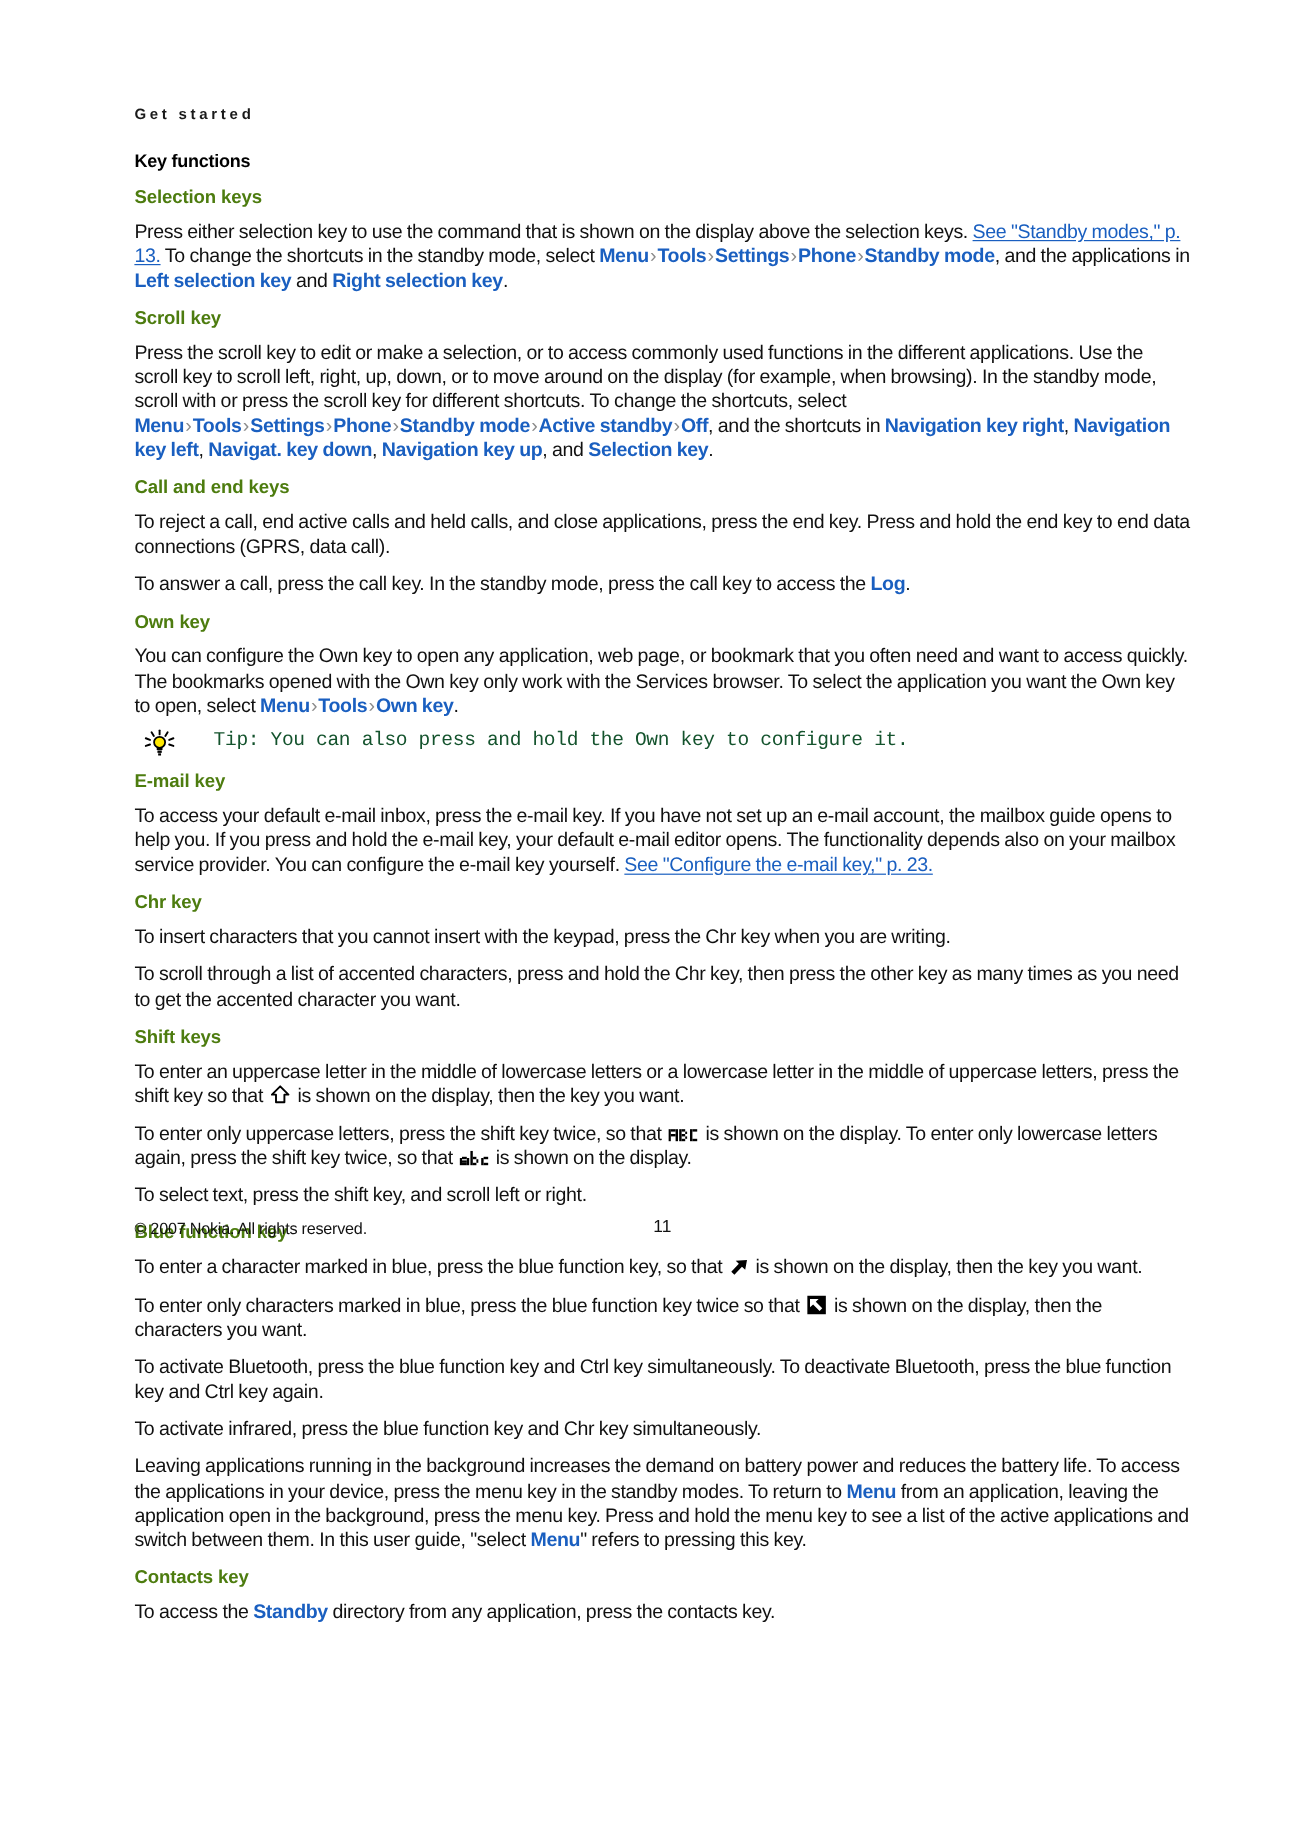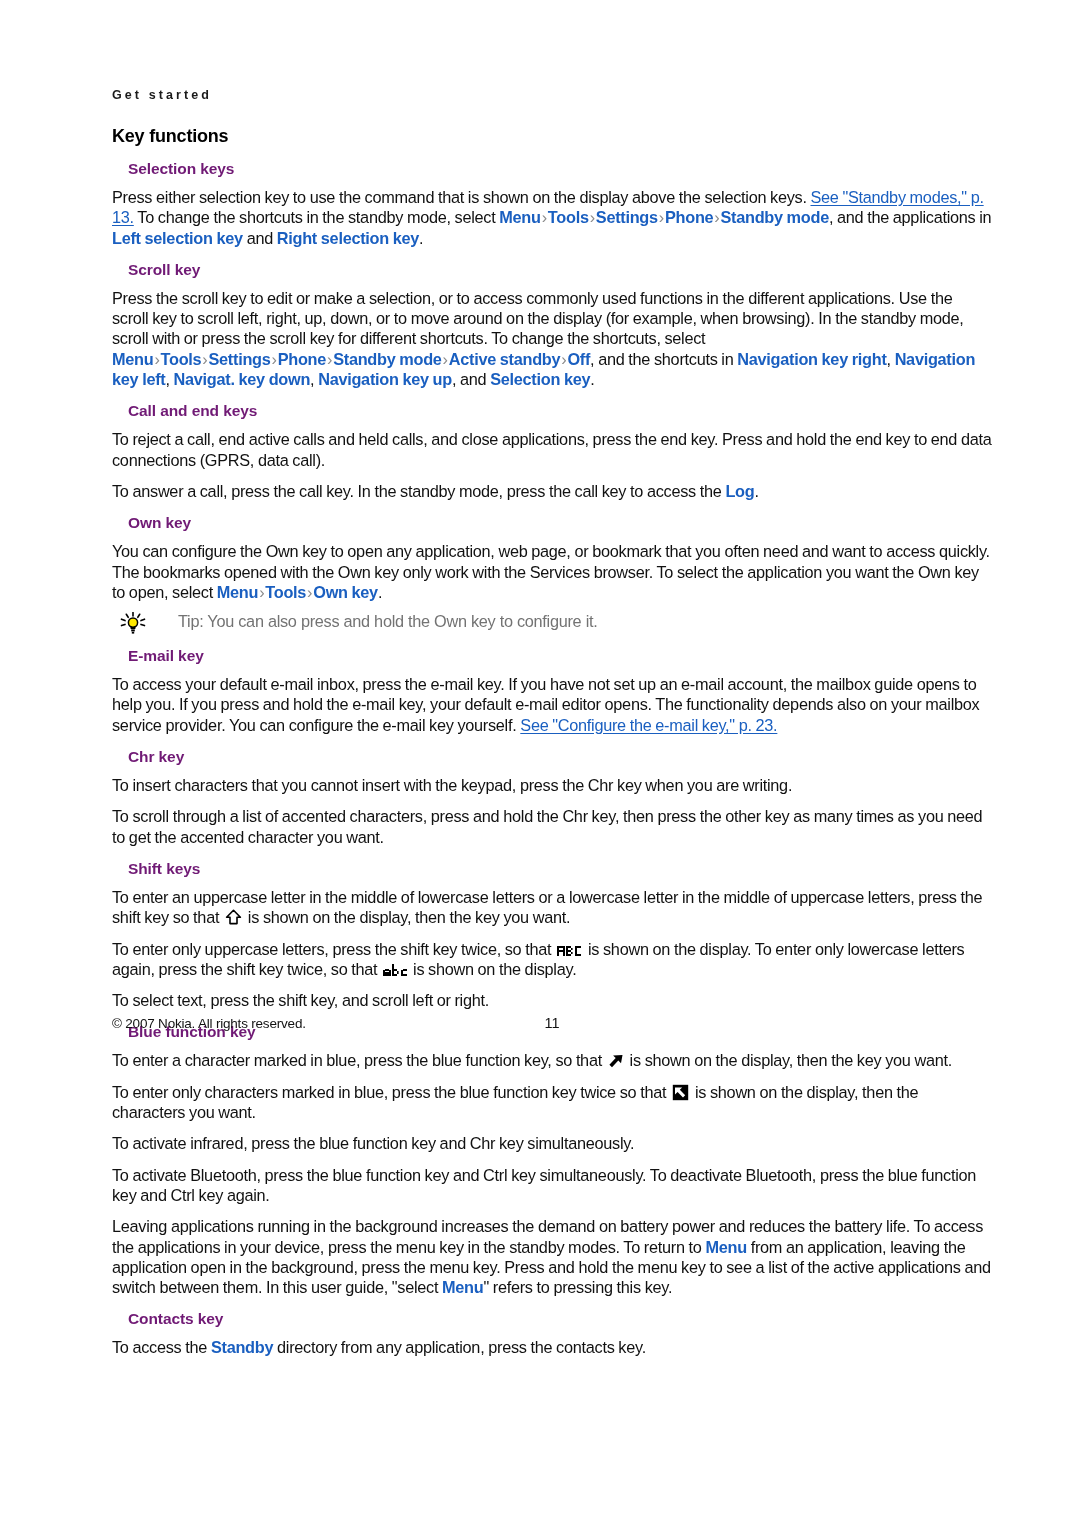--- a/index.html
+++ b/index.html
@@ -36,32 +36,32 @@
   
   .item-line {
     font-size: 17px;
     color: #000;
     margin: 0 0 22px 0;
     letter-spacing: -0.1px;
   }
 
   
   h1.sec-title {
-    font-size: 18px;
+    font-size: 15px;
     font-weight: bold;
     margin: 0 0 12px 0;
     letter-spacing: -0.2px;
     color: #000;
   }
   h2.sub-title {
     font-size: 15.5px;
     font-weight: bold;
-    margin: 13px 0 9px 16px;
+    margin: 13px 0 9px 0;
     letter-spacing: -0.1px;
-    color: #701a75;
+    color: #4d7c0f;
   }
 
   
   p.body {
     font-size: 16.3px;
     line-height: 20.3px;
     margin: 0 0 11px 0;
     letter-spacing: -0.28px;
     text-align: left;
     color: #111;
@@ -98,21 +98,22 @@
     position: relative;
     margin-left: 6px;
     margin-top: 1px;
   }
   .tip-icon svg { display: block; }
   .tip-text {
     font-size: 16.3px;
     line-height: 20.3px;
     letter-spacing: -0.28px;
     padding-left: 16px;
-    color: #737373;
+    color: #14532d;
+    font-family: Liberation Mono, monospace;
   }
 
   
   .glyph {
     display: inline-block;
     vertical-align: -3px;
     margin: 0 2px;
   }
   .glyph svg { display: block; }
 
@@ -228,22 +229,22 @@
   <p class="body">To select text, press the shift key, and scroll left or right.</p>
 
   <h2 class="sub-title">Blue function key</h2>
   <p class="body"><span>To enter a character marked in blue, press the blue function key, so that </span><span class="glyph"><svg width="16" height="15" viewBox="0 0 16 15">
           <path d="M14.5 1.0 L13.0 9.2 L10.3 6.6 L4.0 13.3 L1.4 10.8 L7.7 4.1 L5.1 1.6 Z" fill="#000"></path>
         </svg></span><span> is shown on the display, then the key you want.</span></p>
   <p class="body"><span>To enter only characters marked in blue, press the blue function key twice so that </span><span class="glyph"><svg width="17" height="17" viewBox="0 0 17 17">
           <rect x="0.8" y="0.8" width="15.4" height="15.4" fill="#000"></rect>
           <path d="M3.0 3.4 L10.2 3.4 L7.8 5.8 L13.2 11.2 L11.0 13.4 L5.6 8.0 L3.0 10.4 Z" fill="#ffffff"></path>
         </svg></span><span> is shown on the display, then the characters you want.</span></p>
+  <p class="body">To activate Bluetooth, press the blue function key and Ctrl key simultaneously. To deactivate Bluetooth, press the blue function key and Ctrl key again.</p>
   <p class="body">To activate infrared, press the blue function key and Chr key simultaneously.</p>
-  <p class="body">To activate Bluetooth, press the blue function key and Ctrl key simultaneously. To deactivate Bluetooth, press the blue function key and Ctrl key again.</p>
 
   <p class="body"><span>Leaving applications running in the background increases the demand on battery power and reduces the battery life. To access the applications in your device, press the menu key in the standby modes. To return to </span><span class="ui">Menu</span><span> from an application, leaving the application open in the background, press the menu key. Press and hold the menu key to see a list of the active applications and switch between them. In this user guide, "select </span><span class="ui">Menu</span><span>" refers to pressing this key.</span></p>
 
   <h2 class="sub-title">Contacts key</h2>
   <p class="body"><span>To access the </span><span class="ui">Standby</span><span> directory from any application, press the contacts key.</span></p>
 
   <div class="footer">
     <div class="footer-copy">© 2007 Nokia. All rights reserved.</div>
     <div class="footer-page">11</div>
   </div>

